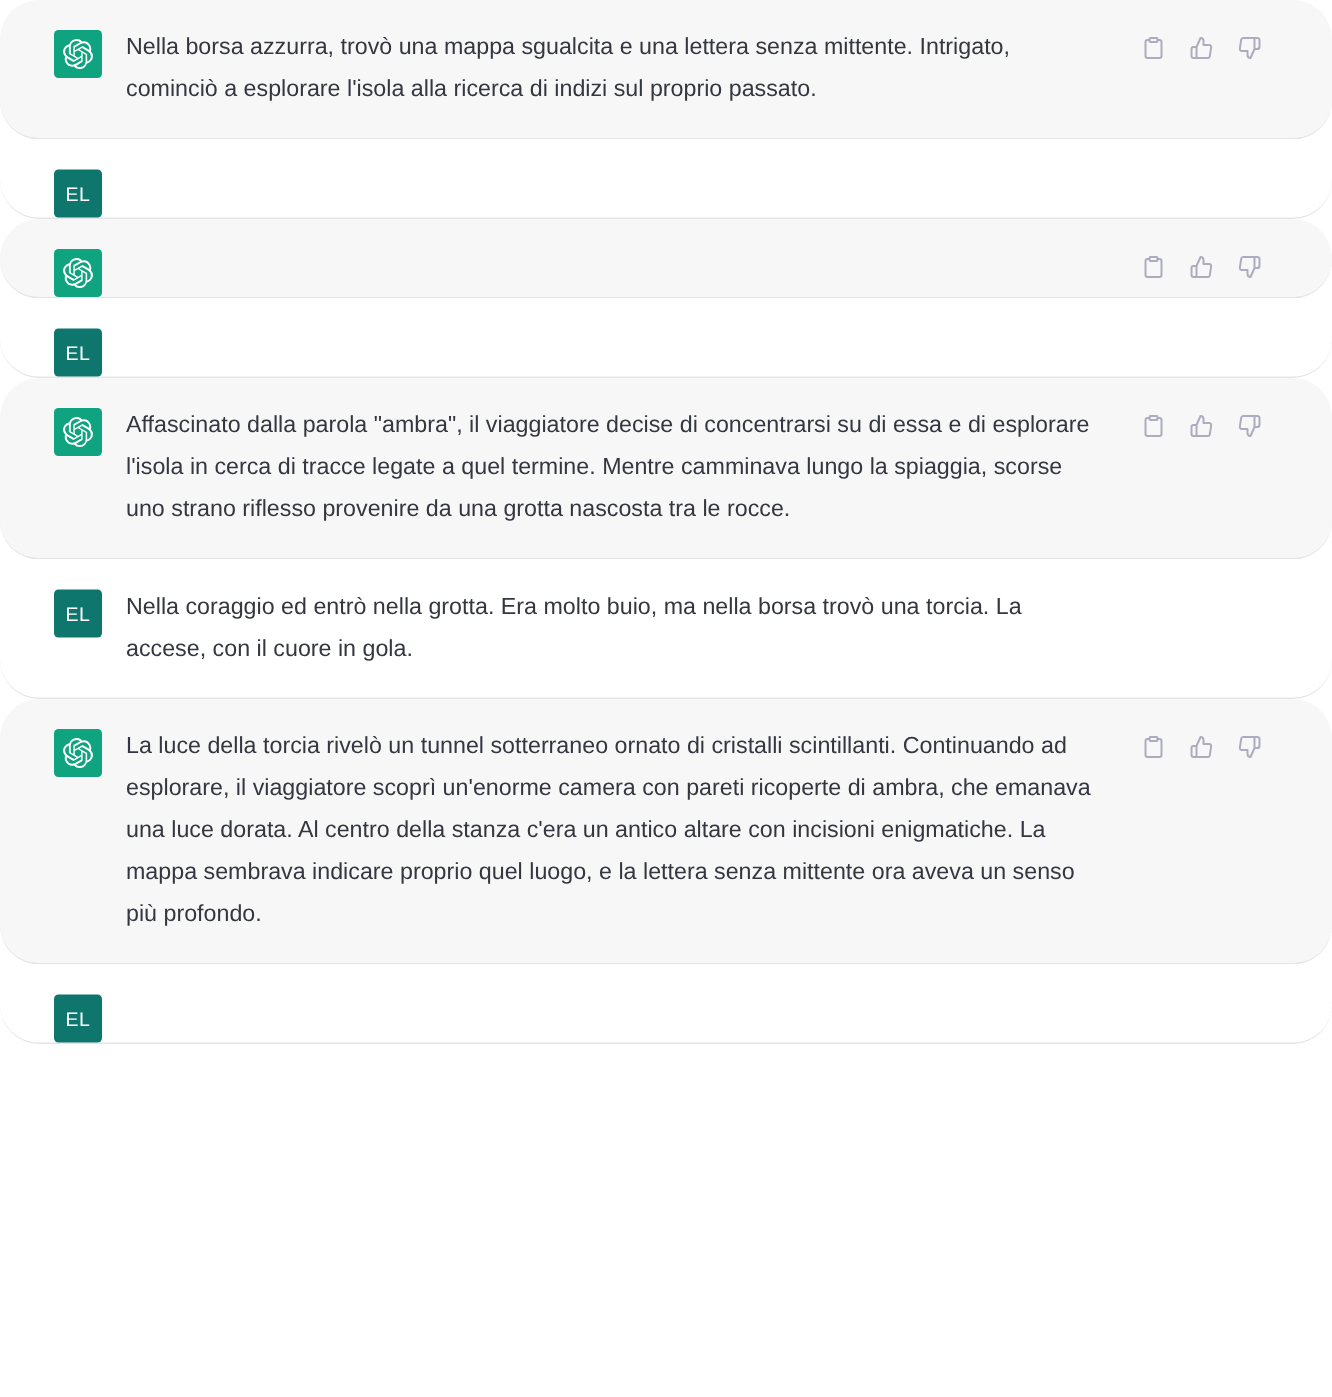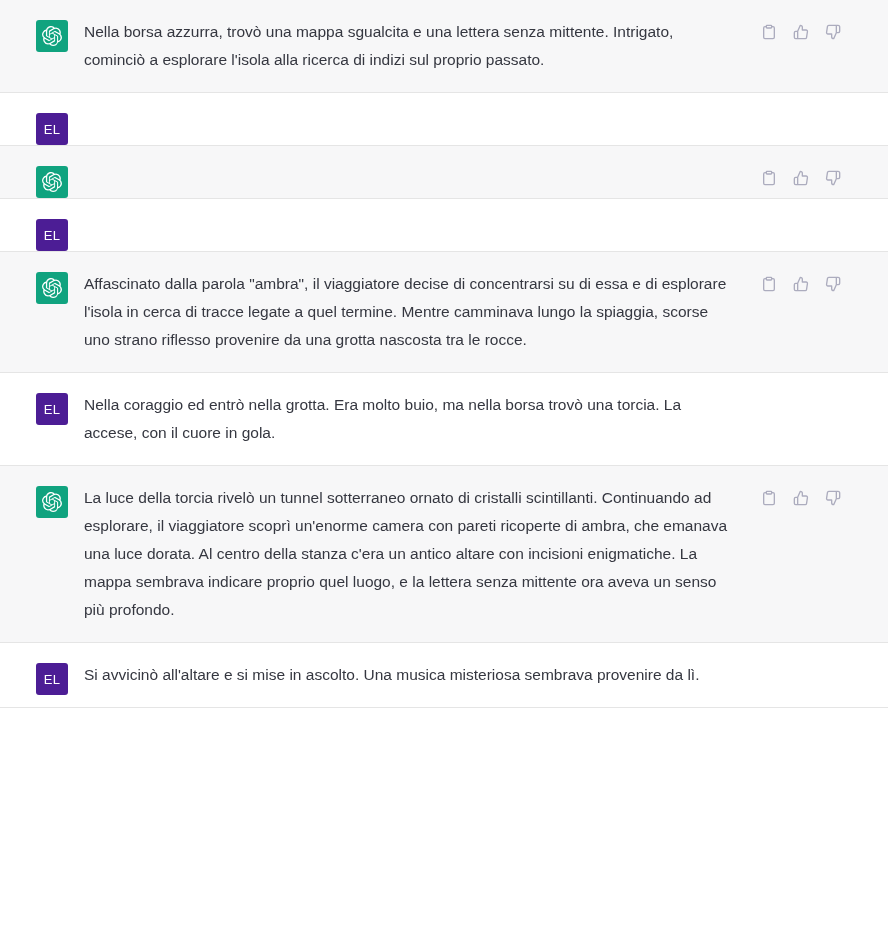--- a/index.html
+++ b/index.html
@@ -20,20 +20,21 @@
   #conversation {
     width: 888px;
   }
 
   .msg-row {
     width: 100%;
     display: flex;
     align-items: flex-start;
     border-bottom: 1px solid #e5e5e5;
     position: relative;
+    border-radius: 26px;
   }
 
   .msg-row.assistant {
     background: #f7f7f8;
   }
 
   .msg-row.user {
     background: #ffffff;
   }
 
@@ -54,21 +55,21 @@
     align-items: center;
     justify-content: center;
     flex: 0 0 32px;
   }
 
   .avatar.assistant-avatar {
     background: #10a37f;
   }
 
   .avatar.user-avatar {
-    background: #4c1d95;
+    background: #0f766e;
     color: #ffffff;
     font-size: 13px;
     letter-spacing: 0.3px;
     font-weight: 400;
   }
 
   .avatar svg { display: block; }
 
   .content-cell {
     flex: 1 1 auto;
@@ -281,17 +282,14 @@
             </svg>
           </span>
         </button>
       </div>
     </div>
 
   <div class="msg-row user">
     <div class="avatar-cell">
       <div class="avatar user-avatar">EL</div>
     </div>
-    <div class="content-cell">
-      <div class="msg-text">Si avvicinò all'altare e si mise in ascolto. Una musica misteriosa sembrava provenire da lì.</div>
-    </div>
   </div>
 </div>
 
 </body></html>

